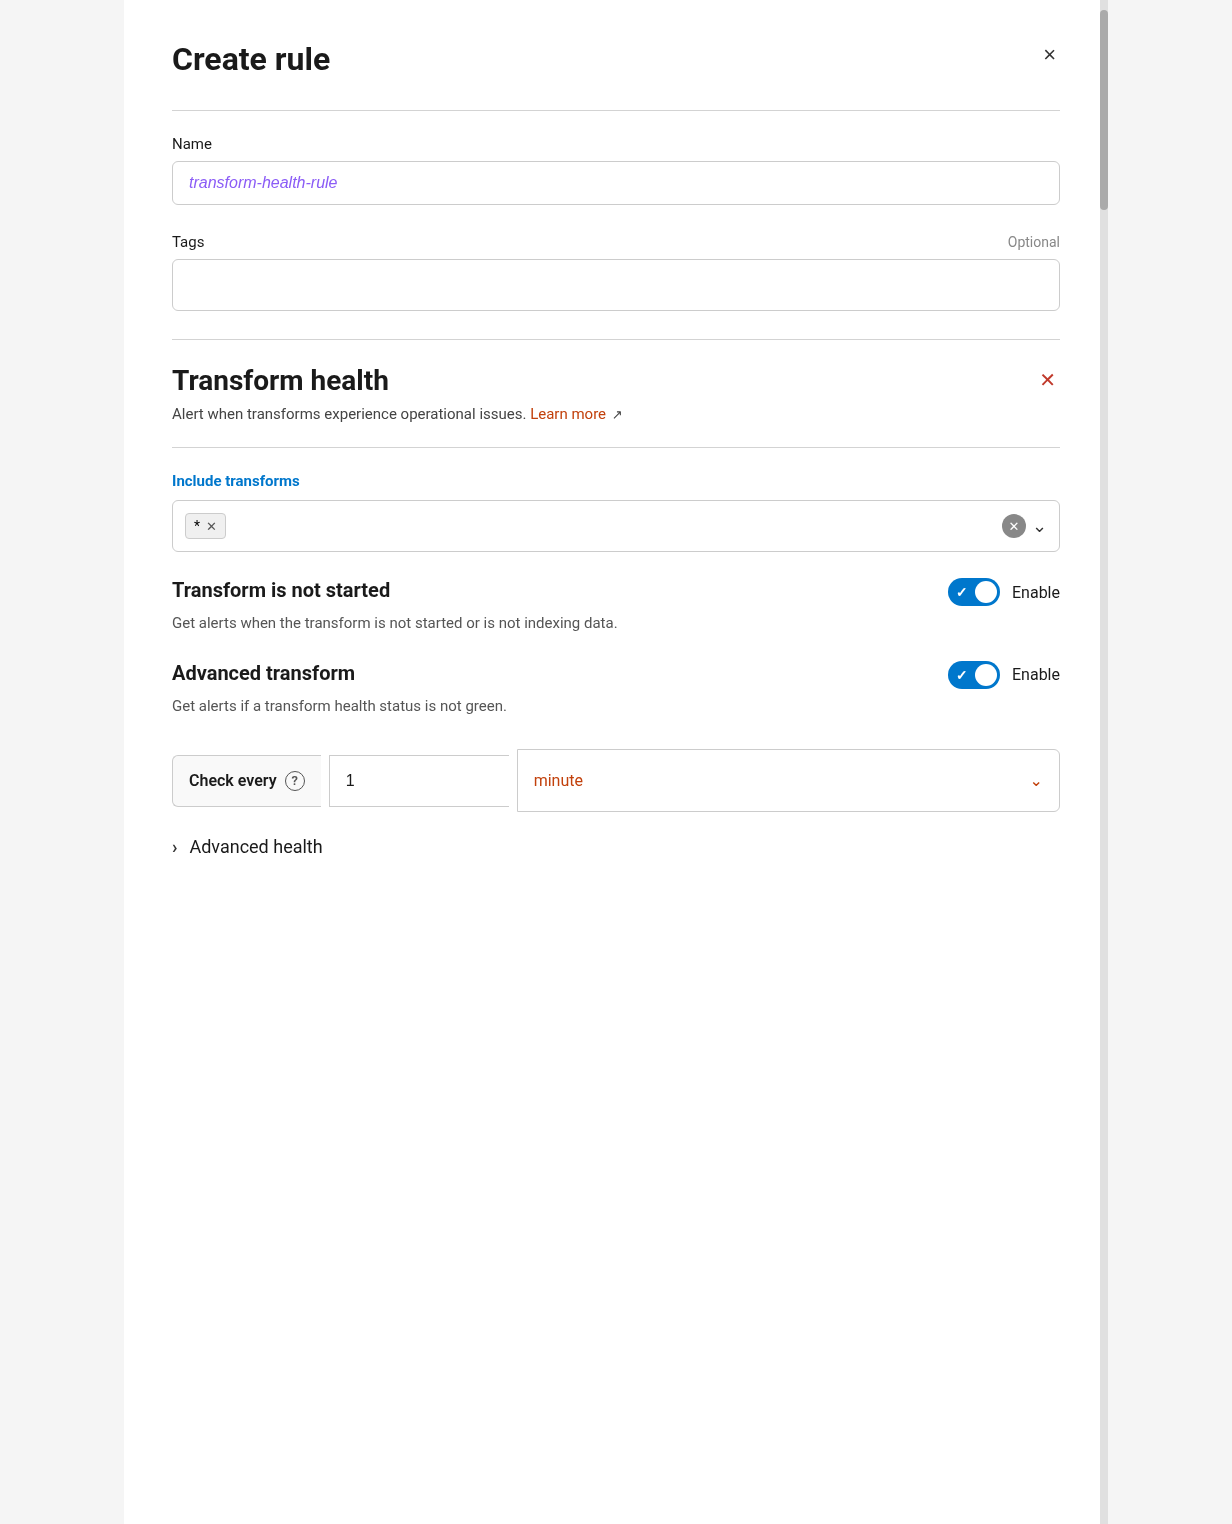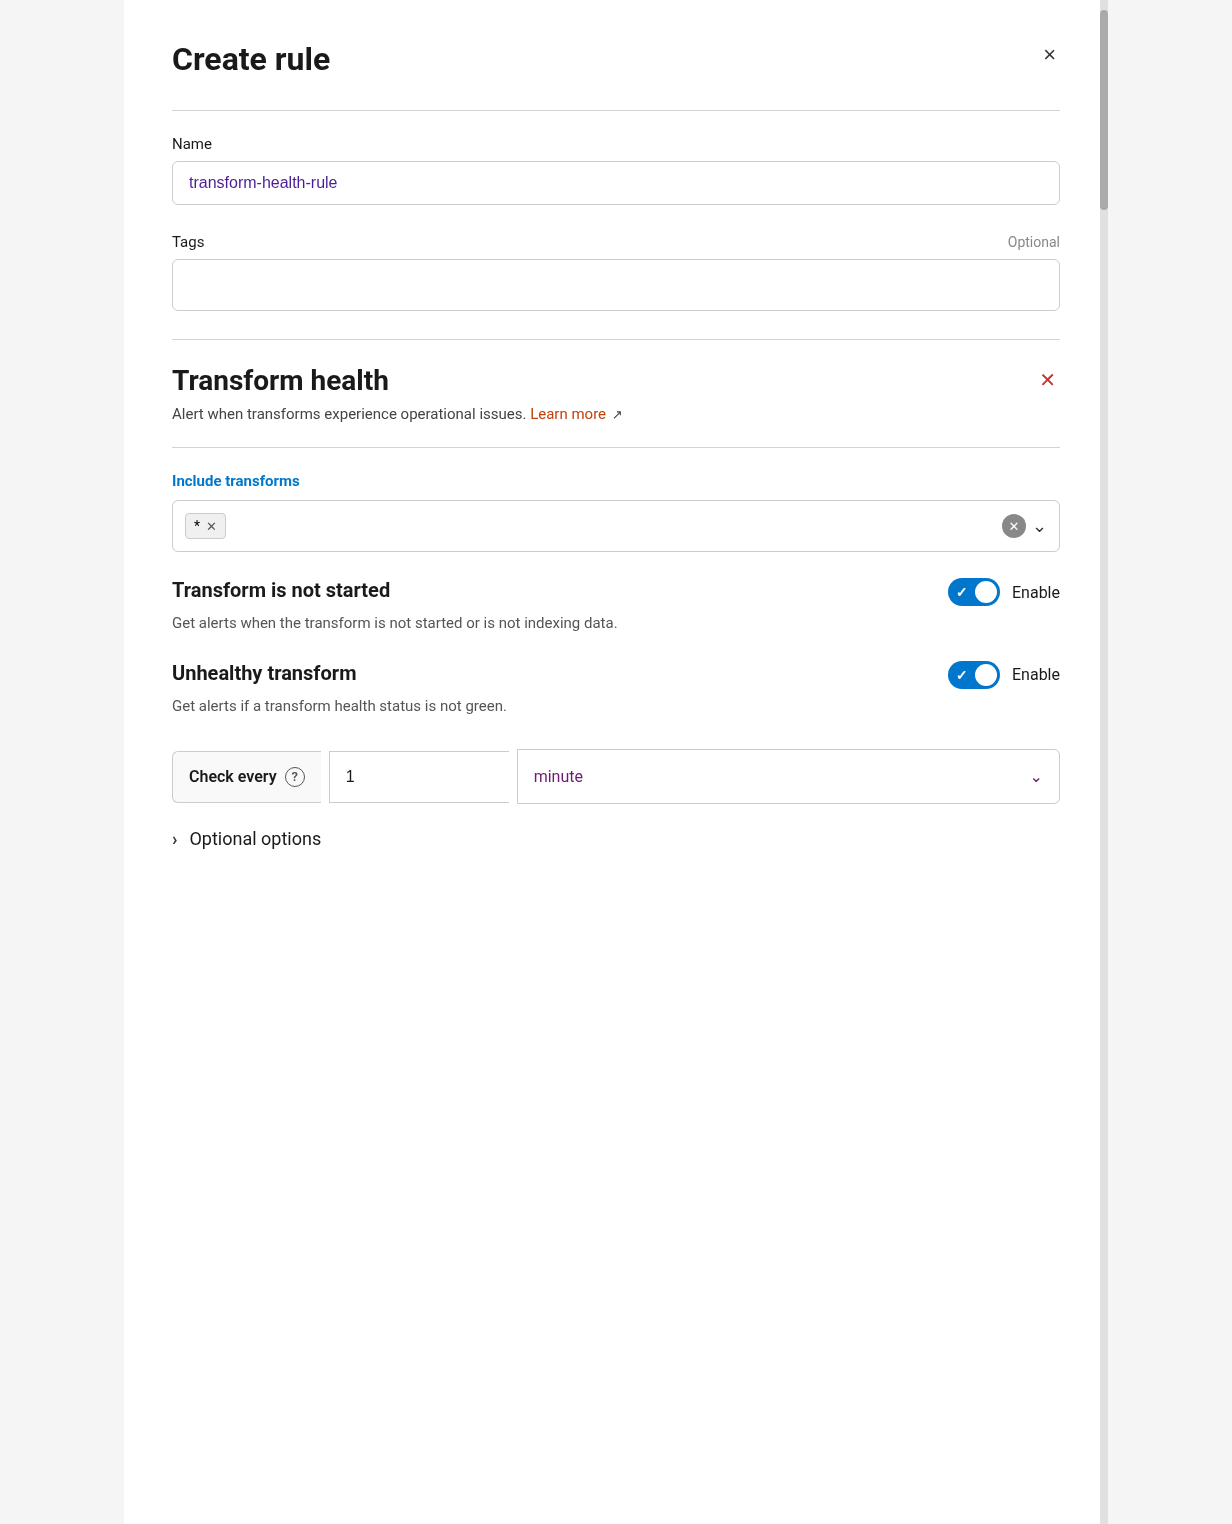--- a/index.html
+++ b/index.html
@@ -83,22 +83,23 @@
       color: #888;
       font-weight: 400;
     }
 
     .form-input {
       width: 100%;
       padding: 12px 16px;
       border: 1px solid #ccc;
       border-radius: 6px;
       font-size: 16px;
-      color: #4c1d95;
+      color: #8b5cf6;
       outline: none;
+      font-style: italic;
     }
 
     .tags-input {
       min-height: 52px;
       width: 100%;
       padding: 10px 16px;
       border: 1px solid #ccc;
       border-radius: 6px;
       font-size: 16px;
       color: #1a1a1a;
@@ -310,26 +311,26 @@
       border-radius: 0;
       padding: 12px 16px;
       font-size: 16px;
       color: #1a1a1a;
       outline: none;
       border-right: none;
     }
 
     .check-every-unit {
       flex: 1;
-      height: 55px;
+      height: 63px;
       border: 1px solid #ccc;
       border-radius: 0 6px 6px 0;
       padding: 0 16px;
       font-size: 16px;
-      color: #701a75;
+      color: #c2410c;
       background: #fff;
       cursor: pointer;
       display: flex;
       align-items: center;
       justify-content: space-between;
     }
 
     .advanced-options-row {
       display: flex;
       align-items: center;
@@ -481,21 +482,21 @@
           <span class="toggle-checkmark">✓</span>
           <div class="toggle-knob"></div>
         </div>
       </div>
       <span class="toggle-label">Enable</span>
     </div>
   </div>
 
   <div class="alert-row">
     <div class="alert-info">
-      <h3 class="alert-title">Unhealthy transform</h3>
+      <h3 class="alert-title">Advanced transform</h3>
       <p class="alert-description">Get alerts if a transform health status is not green.</p>
     </div>
     <div class="toggle-container">
       <div class="toggle-wrapper">
         <div class="toggle-bg">
           <span class="toggle-checkmark">✓</span>
           <div class="toggle-knob"></div>
         </div>
       </div>
       <span class="toggle-label">Enable</span>
@@ -509,15 +510,15 @@
     </div>
     <input class="check-every-number" type="number" value="1" style="">
     <div class="check-every-unit">
       <span>minute</span>
       <span>⌄</span>
     </div>
   </div>
 
   <div class="advanced-options-row">
     <span class="chevron-icon">›</span>
-    <span class="advanced-options-label">Optional options</span>
+    <span class="advanced-options-label">Advanced health</span>
   </div>
 </div>
 
 </body></html>

